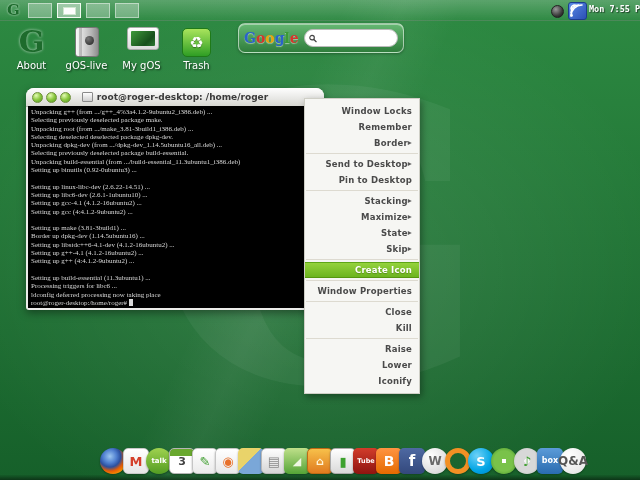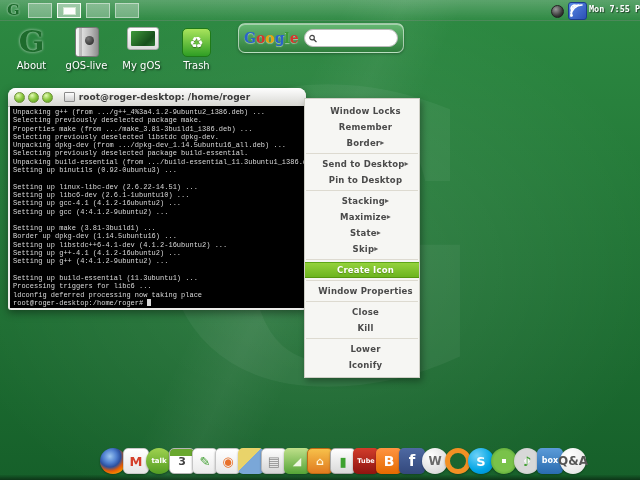--- a/index.html
+++ b/index.html
@@ -112,21 +112,21 @@
   .gfield{
     flex:1;height:16px;background:#fff;border:1px solid #bbb;border-radius:9px;
     display:flex;align-items:center;padding:0 4px;gap:3px;
   }
   .gfield input{
     border:none;outline:none;background:transparent;width:100%;
     font-size:9px;font-family:"DejaVu Sans",sans-serif;padding:0;
   }
   
   .terminal{
-    position:absolute;left:8px;top:88px;width:298px;height:222px;
+    position:absolute;left:26px;top:88px;width:298px;height:222px;
     background:#ececea;border-radius:8px 8px 3px 3px;
     box-shadow:0 3px 8px rgba(0,0,0,0.4);
   }
   .term-titlebar{
     height:18px;border-radius:8px 8px 0 0;position:relative;
     background:linear-gradient(#fefefe,#d7d7d2);
     border-bottom:1px solid #b8b8b2;
     display:flex;align-items:center;justify-content:center;
   }
   .term-buttons{position:absolute;left:6px;top:4px;display:flex;gap:3px;}
@@ -140,35 +140,35 @@
   }
   .term-mini-icon{
     width:9px;height:8px;background:linear-gradient(#fdfdfd,#cfcfcf);
     border:1px solid #8a8a8a;border-radius:1px;display:inline-block;
   }
   .term-body{
     position:absolute;left:2px;right:2px;top:18px;bottom:2px;
     background:#000;padding:2px 3px;overflow:hidden;
   }
   .tline{
-    font-family:Liberation Mono, monospace;
+    font-family:Liberation Serif, serif;
     font-size:7px;line-height:8.3px;color:#d9d9d9;white-space:pre;
   }
   .cursor{display:inline-block;width:4px;height:7px;background:#d9d9d9;vertical-align:-1px;}
   
   .menu{
     position:absolute;left:304px;top:98px;width:114px;
     background:#f6f6f3;border:1px solid #cfcfc6;
     box-shadow:2px 3px 7px rgba(0,0,0,0.35);
     padding:4px 0;
   }
   .menu-item{
     height:16px;line-height:16px;padding:0 7px 0 14px;
     font-size:8.5px;font-weight:bold;color:#4a4a4a;letter-spacing:0.2px;
-    display:flex;justify-content:center;align-items:center;white-space:nowrap;
+    display:flex;justify-content:flex-end;align-items:center;white-space:nowrap;
   }
   .menu-item .arrow{font-size:8px;color:#5a5a5a;}
   .menu-item.hl{
     background:linear-gradient(#94d23c,#6cb41f);
     color:#fff;text-shadow:0 1px 1px rgba(0,0,0,0.25);
     border-top:1px solid #5ea617;border-bottom:1px solid #55970f;
     height:14px;line-height:14px;
   }
   .menu-sep{height:1px;background:#dddad0;margin:2px 1px;}
   
@@ -266,22 +266,22 @@
       <div class="term-btn"></div>
     </div>
     <div class="term-title">
       <span class="term-mini-icon"></span>
       <span>root@roger-desktop: /home/roger</span>
     </div>
   </div>
   <div class="term-body">
       <div class="tline">Unpacking g++ (from .../g++_4%3a4.1.2-9ubuntu2_i386.deb) ...</div>
       <div class="tline">Selecting previously deselected package make.</div>
-      <div class="tline">Properties make (from .../make_3.81-3build1_i386.deb) ...</div>
-      <div class="tline">Selecting previously deselected libstdc dpkg-dev.</div>
+      <div class="tline">Unpacking root (from .../make_3.81-3build1_i386.deb) ...</div>
+      <div class="tline">Selecting deselected deselected package dpkg-dev.</div>
       <div class="tline">Unpacking dpkg-dev (from .../dpkg-dev_1.14.5ubuntu16_all.deb) ...</div>
       <div class="tline">Selecting previously deselected package build-essential.</div>
       <div class="tline">Unpacking build-essential (from .../build-essential_11.3ubuntu1_i386.deb)</div>
       <div class="tline">Setting up binutils (0.92-0ubuntu3) ...</div>
       <div class="tline">&nbsp;</div>
       <div class="tline">Setting up linux-libc-dev (2.6.22-14.51) ...</div>
       <div class="tline">Setting up libc6-dev (2.6.1-1ubuntu10) ...</div>
       <div class="tline">Setting up gcc-4.1 (4.1.2-16ubuntu2) ...</div>
       <div class="tline">Setting up gcc (4:4.1.2-9ubuntu2) ...</div>
       <div class="tline">&nbsp;</div>
@@ -344,20 +344,23 @@
     </div>
     <div class="menu-sep"></div>
     <div class="menu-item">
       <span>Close</span>
     </div>
     <div class="menu-item">
       <span>Kill</span>
     </div>
     <div class="menu-sep"></div>
     <div class="menu-item">
+      <span>Raise</span>
+    </div>
+    <div class="menu-item">
       <span>Lower</span>
     </div>
     <div class="menu-item">
       <span>Iconify</span>
     </div>
   </div>
 
 <div class="dock">
     <div class="dock-icon" style="background: radial-gradient(circle at 38% 32%, rgb(156, 199, 240) 0%, rgb(79, 127, 208) 28%, rgb(43, 79, 158) 45%, rgb(232, 93, 4) 62%, rgb(249, 166, 2) 85%, rgb(196, 77, 0) 100%); border-radius: 50%;"></div>
     <div class="dock-icon" style="background: linear-gradient(rgb(255, 255, 255), rgb(230, 230, 230)); border-radius: 5px; border: 1px solid rgb(201, 201, 201);">

